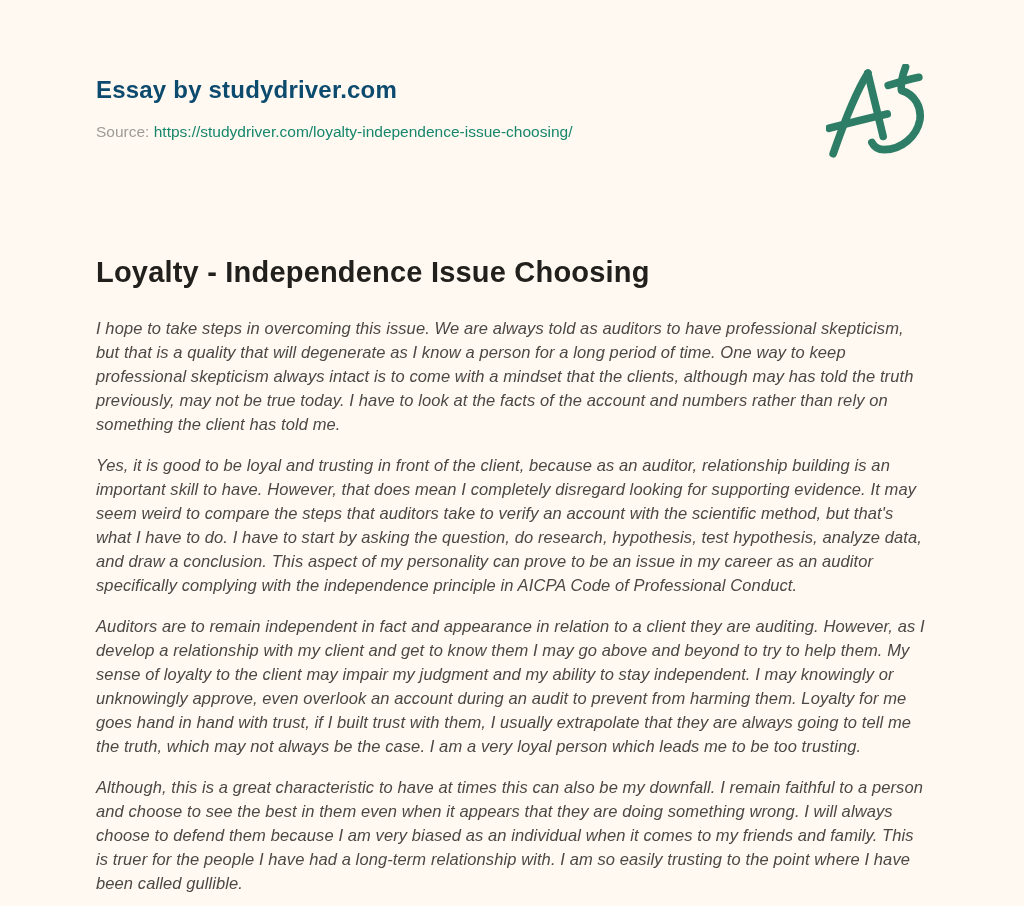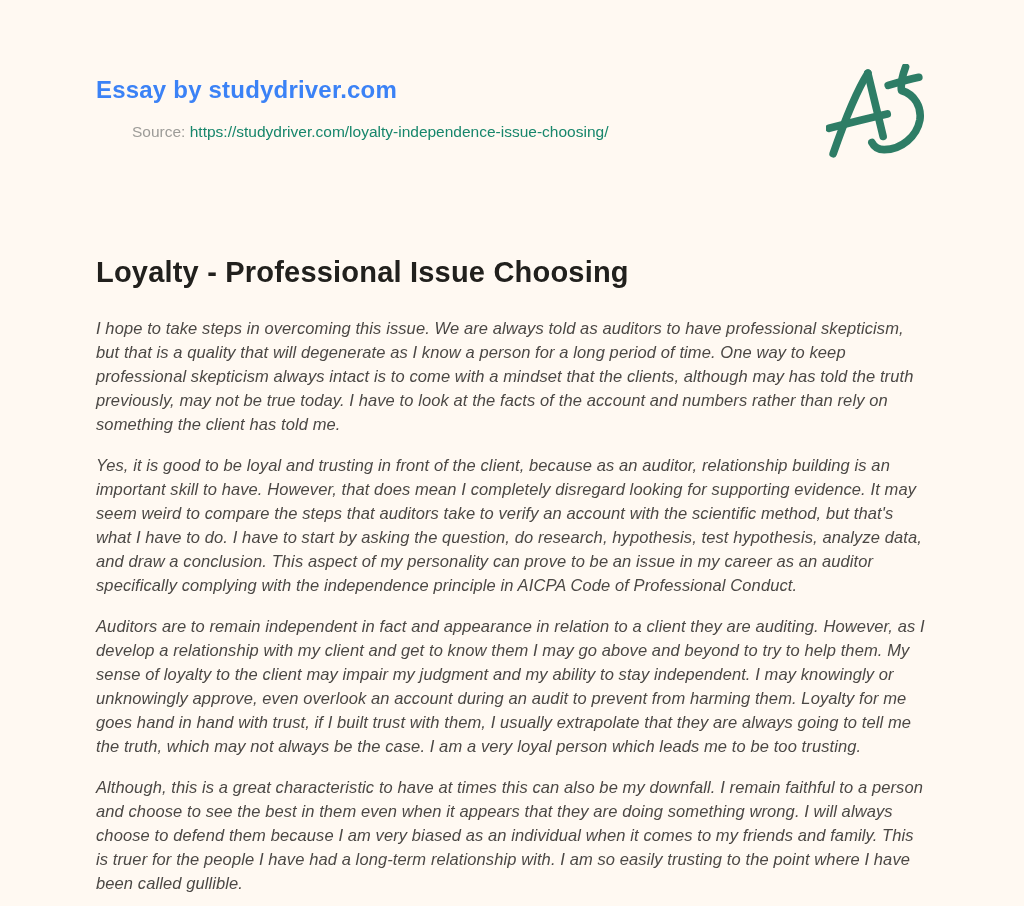--- a/index.html
+++ b/index.html
@@ -19,28 +19,27 @@
     background: #FFF9F2;
   }
   .content {
     padding: 76px 96px 0 96px;
   }
   .doc-heading {
     margin: 0;
     font-size: 24px;
     line-height: 28px;
     font-weight: 700;
-    color: #3b82f6;
+    color: #0c4a6e;
     letter-spacing: 0.2px;
   }
   .source-row {
     margin-top: 19px;
     font-size: 15.5px;
     line-height: 18px;
-    margin-left: 36px;
   }
   .source-label {
     color: #9d9c98;
   }
   .source-link {
     color: #17866B;
     text-decoration: none;
     cursor: pointer;
   }
   .logo {
@@ -91,21 +90,21 @@
 
   <div class="content">
 
     <h1 class="doc-heading">Essay by studydriver.com</h1>
 
     <div class="source-row">
       <span class="source-label">Source:</span>
       <a class="source-link">https://studydriver.com/loyalty-independence-issue-choosing/</a>
     </div>
 
-    <h2 class="essay-title">Loyalty - Professional Issue Choosing</h2>
+    <h2 class="essay-title">Loyalty - Independence Issue Choosing</h2>
 
     <div class="essay-body">
       <p>I hope to take steps in overcoming this issue. We are always told as auditors to have professional skepticism, but that is a quality that will degenerate as I know a person for a long period of time. One way to keep professional skepticism always intact is to come with a mindset that the clients, although may has told the truth previously, may not be true today. I have to look at the facts of the account and numbers rather than rely on something the client has told me.</p>
       <p>Yes, it is good to be loyal and trusting in front of the client, because as an auditor, relationship building is an important skill to have. However, that does mean I completely disregard looking for supporting evidence. It may seem weird to compare the steps that auditors take to verify an account with the scientific method, but that's what I have to do. I have to start by asking the question, do research, hypothesis, test hypothesis, analyze data, and draw a conclusion. This aspect of my personality can prove to be an issue in my career as an auditor specifically complying with the independence principle in AICPA Code of Professional Conduct.</p>
       <p>Auditors are to remain independent in fact and appearance in relation to a client they are auditing. However, as I develop a relationship with my client and get to know them I may go above and beyond to try to help them. My sense of loyalty to the client may impair my judgment and my ability to stay independent. I may knowingly or unknowingly approve, even overlook an account during an audit to prevent from harming them. Loyalty for me goes hand in hand with trust, if I built trust with them, I usually extrapolate that they are always going to tell me the truth, which may not always be the case. I am a very loyal person which leads me to be too trusting.</p>
       <p>Although, this is a great characteristic to have at times this can also be my downfall. I remain faithful to a person and choose to see the best in them even when it appears that they are doing something wrong. I will always choose to defend them because I am very biased as an individual when it comes to my friends and family. This is truer for the people I have had a long-term relationship with. I am so easily trusting to the point where I have been called gullible.</p>
     </div>
 
   </div>
 </div>

